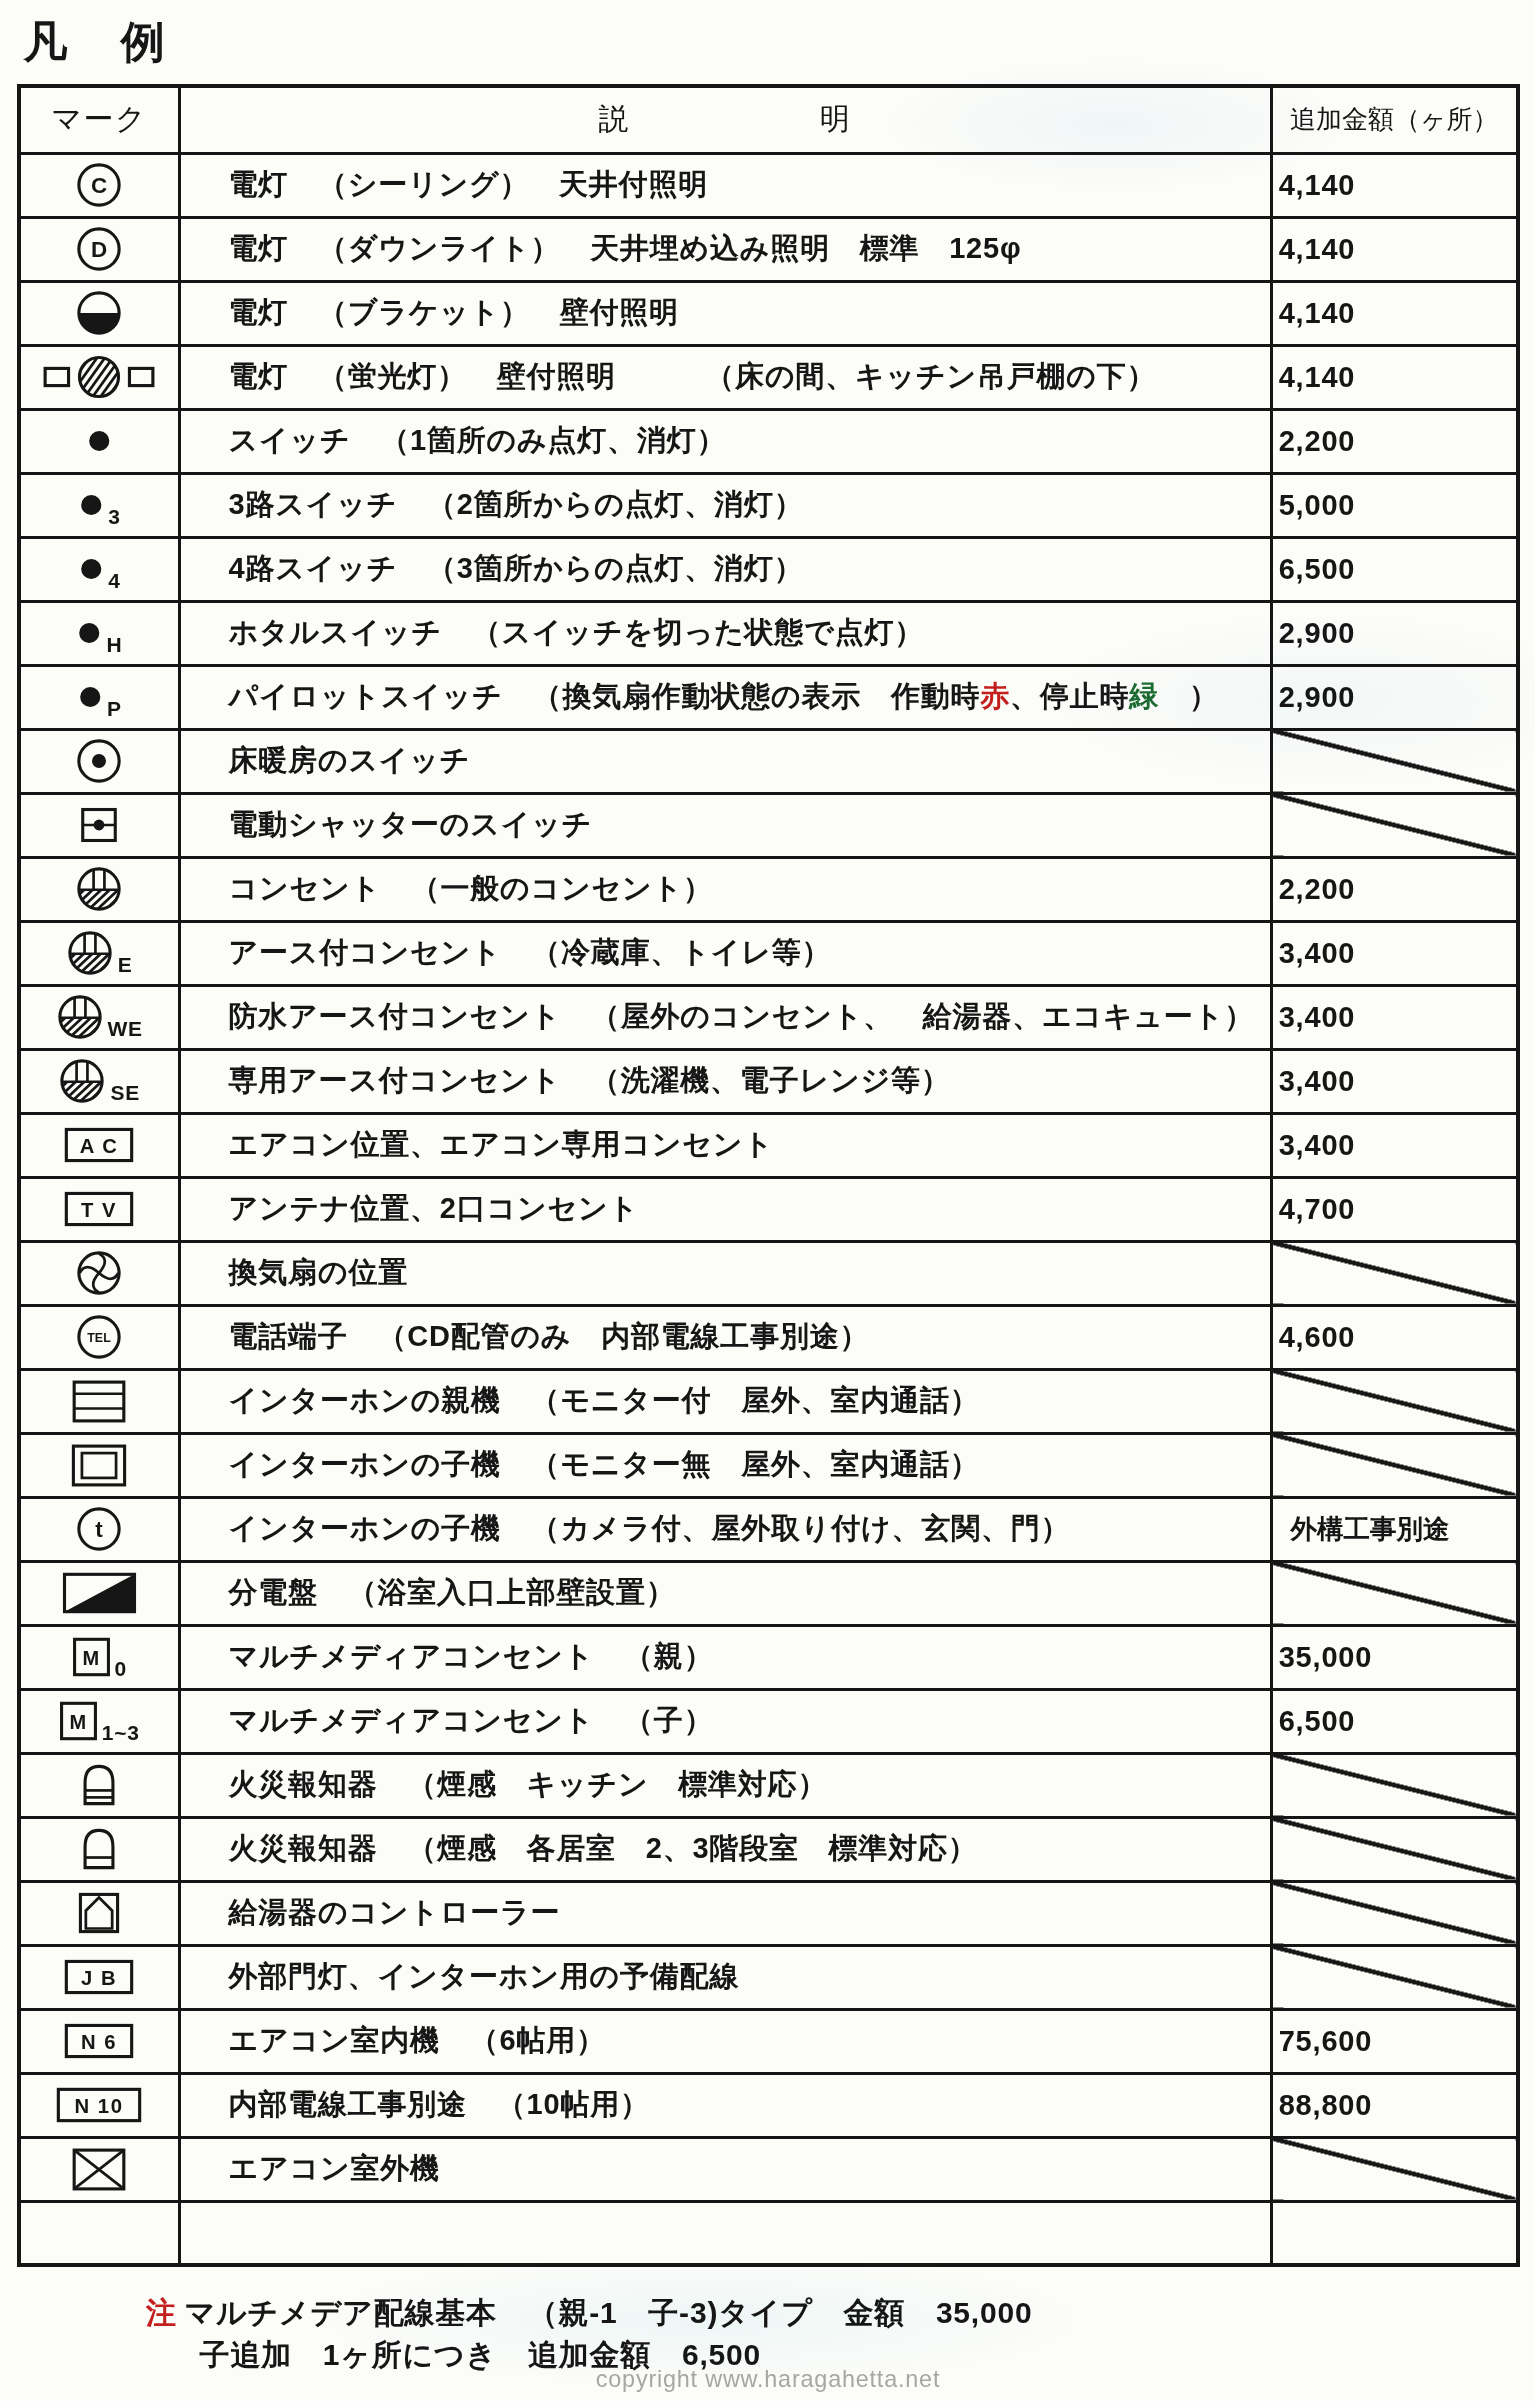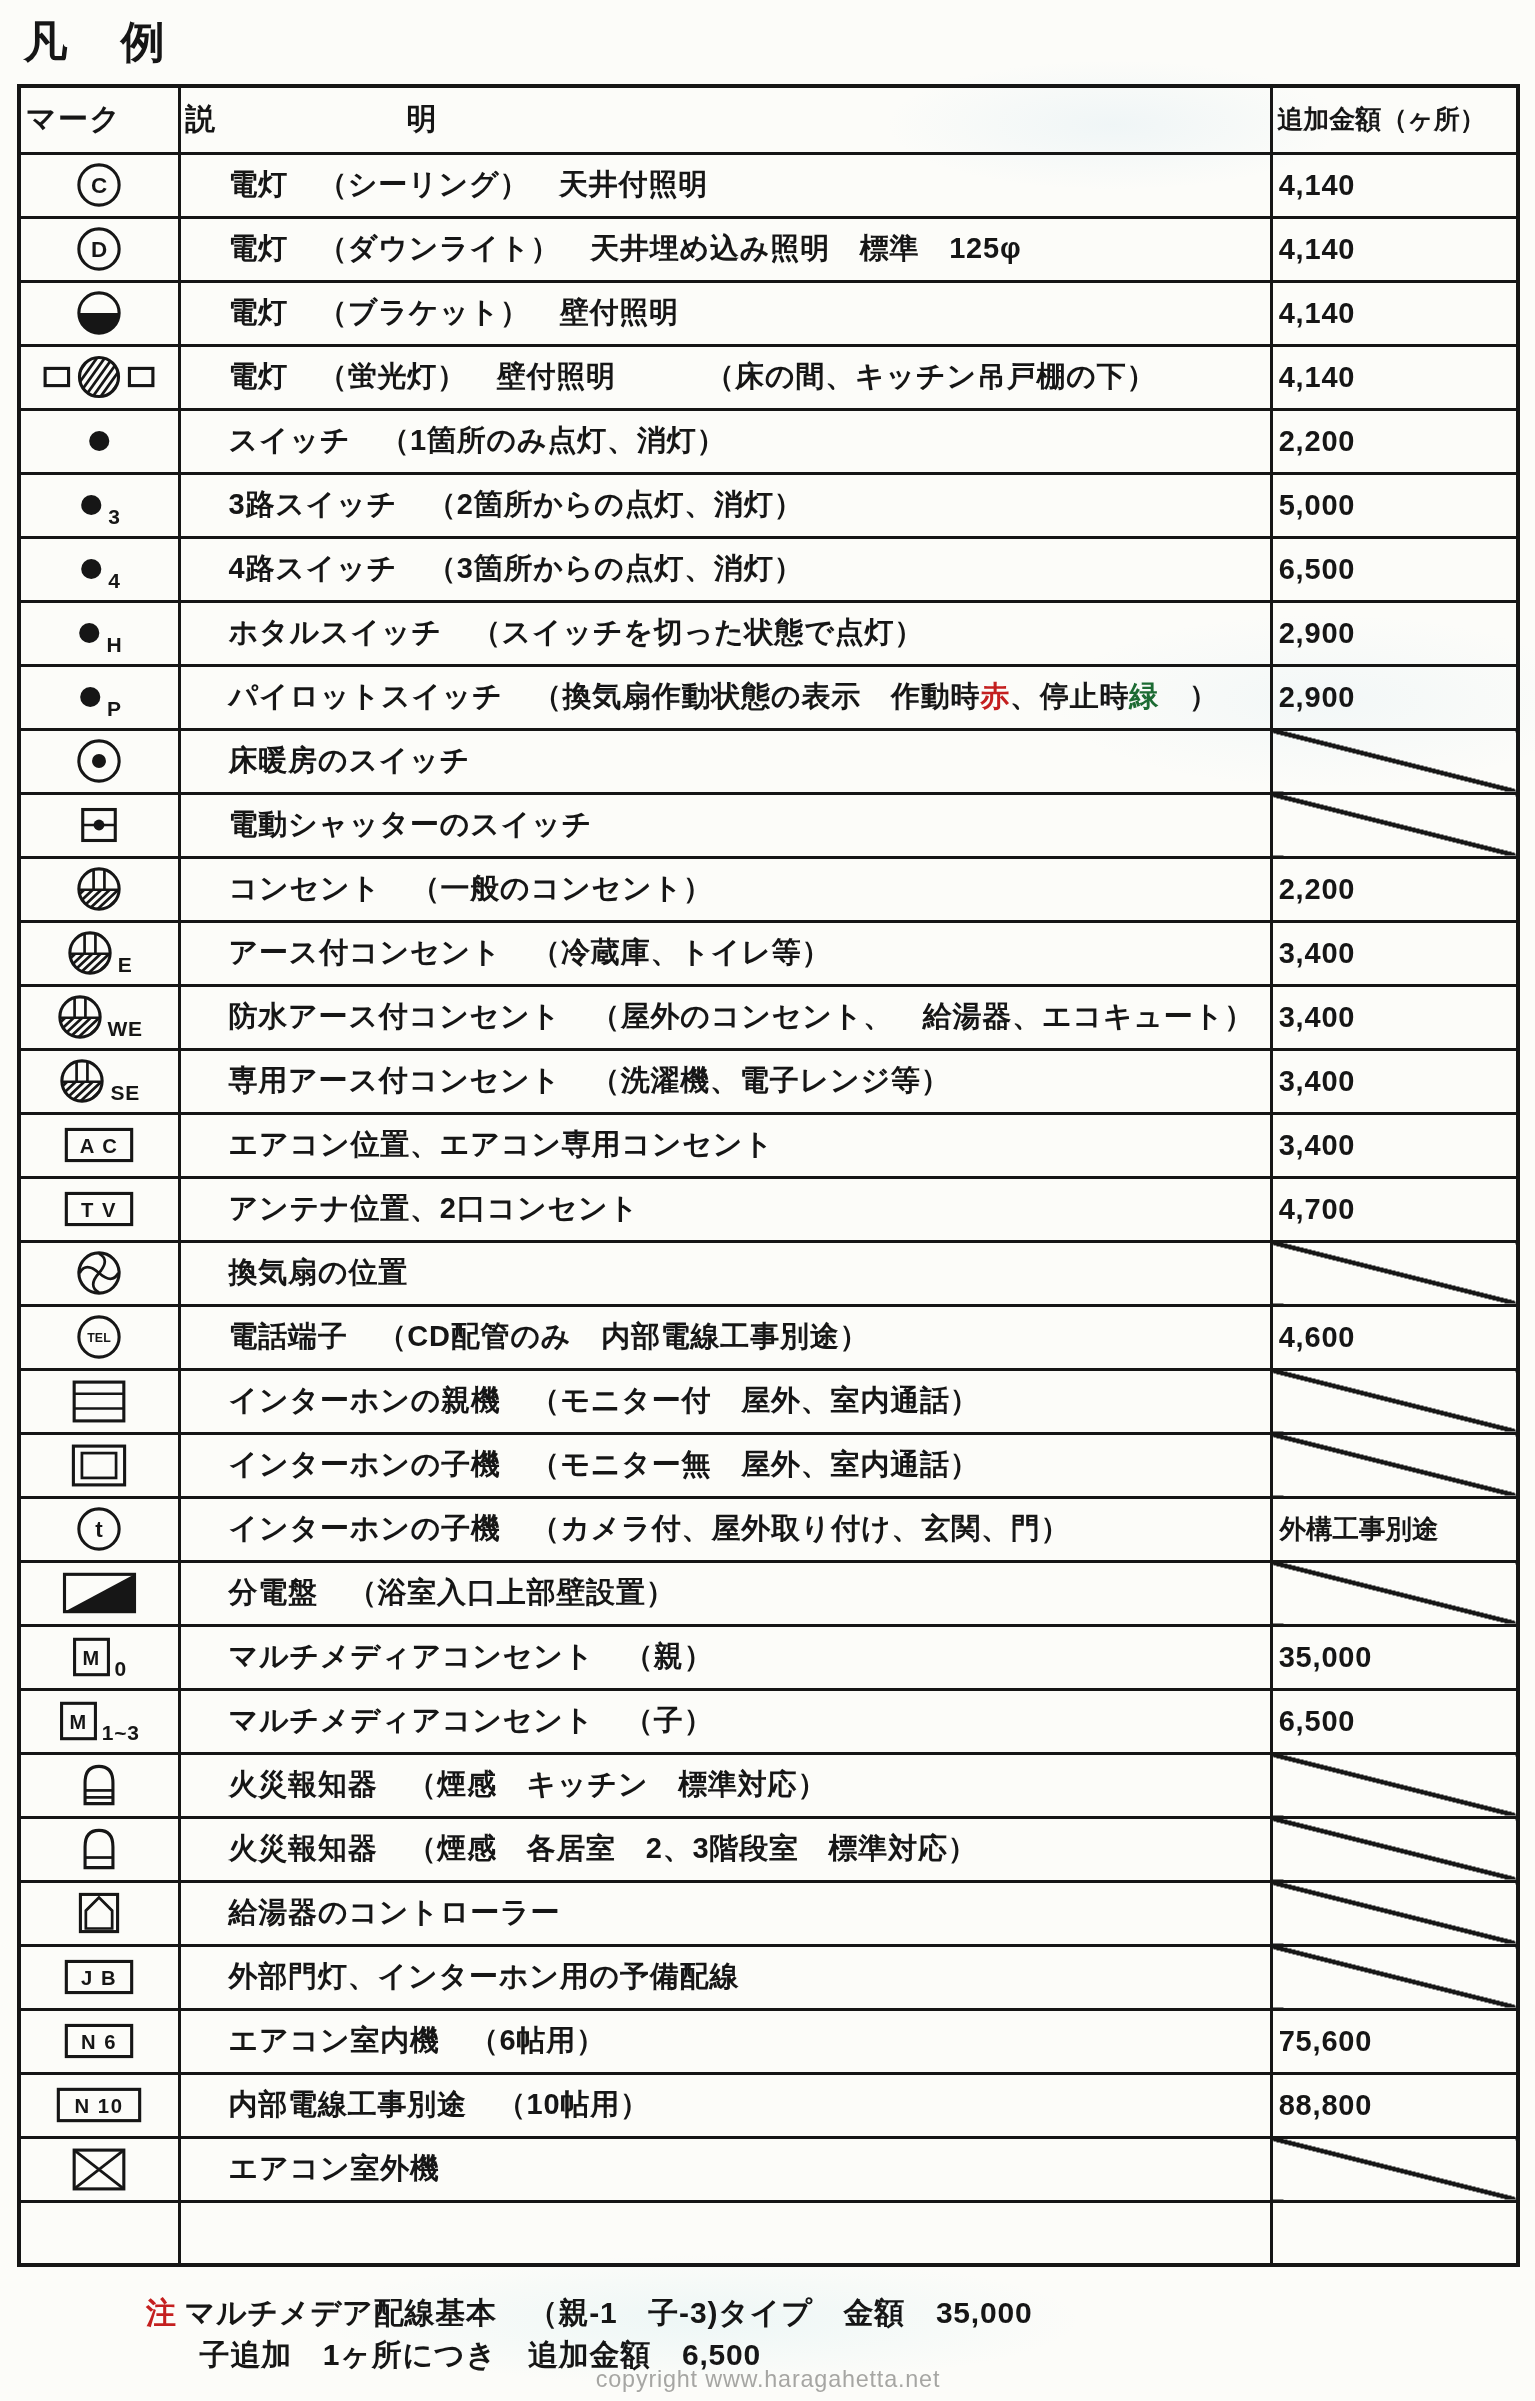--- a/index.html
+++ b/index.html
@@ -27,40 +27,40 @@
     border-collapse:collapse; table-layout:fixed;
     width:1498px;
     background:transparent;
   }
   col.c-mark { width:160px; }
   col.c-desc { width:1092px; }
   col.c-price{ width:247px; }
   .legend th, .legend td { border:3.1px solid #161616; }
   .legend { border:4.7px solid #161616; }
   .legend thead th {
-    height:67px; font-size:30px; font-weight:700; text-align:left;
+    height:67px; font-size:30px; font-weight:400; text-align:center;
     letter-spacing:1.6px; padding:0 4.7px;
   }
   .legend thead th.h-price { font-size:26px; letter-spacing:0; }
   .legend tbody tr { height:64px; }
   td.mark-cell { text-align:center; vertical-align:middle; padding:0; }
   .mark-wrap { display:inline-flex; align-items:center; justify-content:center; vertical-align:middle; }
   .mark-sub {
     font-weight:800; font-size:21px; margin-left:3.9px;
     transform:translateY(11.7px); letter-spacing:0.8px; white-space:nowrap;
   }
   td.desc-cell {
     font-size:29px; font-weight:800; letter-spacing:0.8px;
     padding:0 7.8px 0 48px; vertical-align:middle; white-space:nowrap; overflow:hidden;
   }
   td.price-cell {
     font-size:29px; font-weight:800; text-align:left; vertical-align:middle;
     letter-spacing:0.8px; padding:0 6.2px;
   }
-  td.price-cell.is-text { font-size:26.5px; letter-spacing:0; padding:0 7px; }
+  td.price-cell.is-text { font-size:26.5px; letter-spacing:0; padding:0 18px; }
   td.price-cell.slash {
     background: linear-gradient(to top right,
       transparent calc(50% - 2.3px), #161616 calc(50% - 2.3px),
       #161616 calc(50% + 2.3px), transparent calc(50% + 2.3px));
   }
   .seg-red   { color:#c41f1f; }
   .seg-green { color:#1c6b33; }
   .note {
     position:absolute; left:146px; top:2292px;
     font-size:30px; font-weight:800; letter-spacing:0.8px; line-height:42px;

